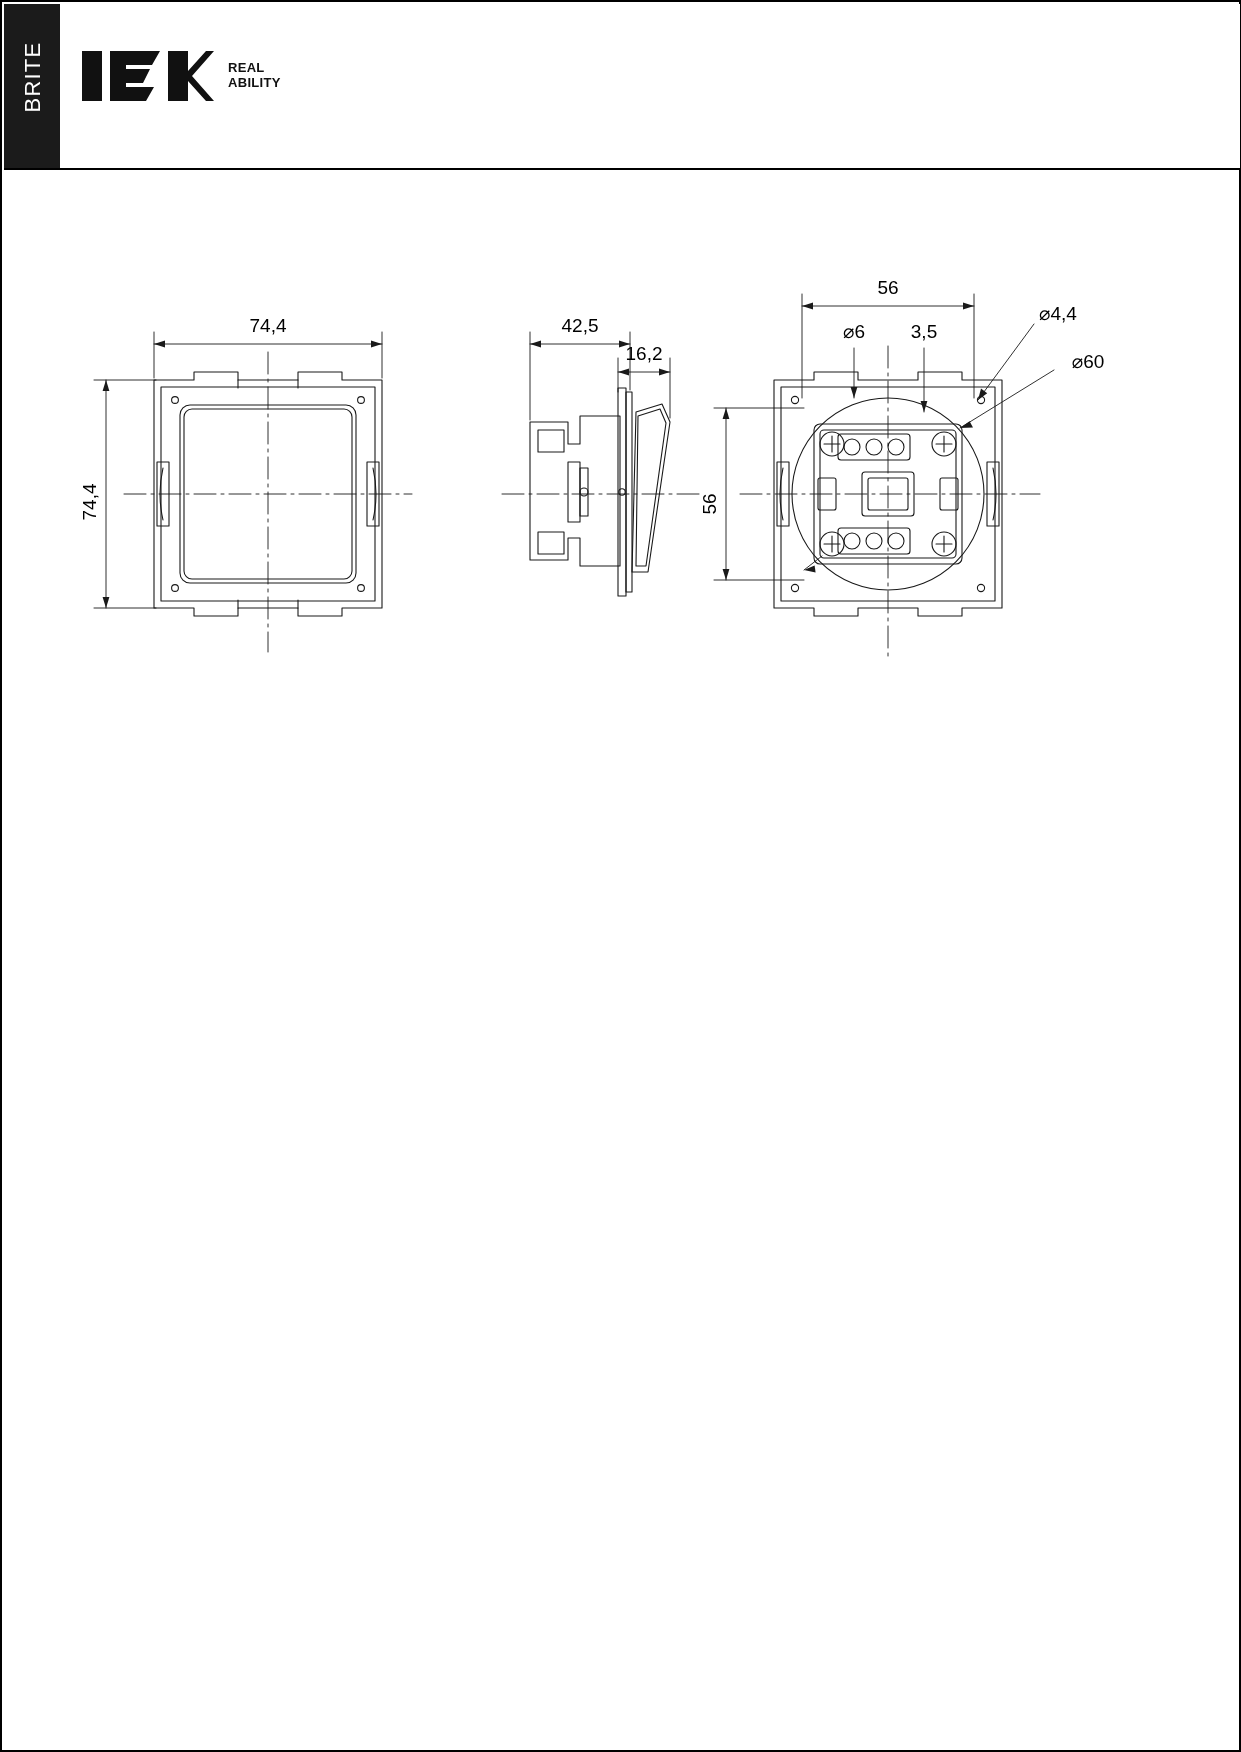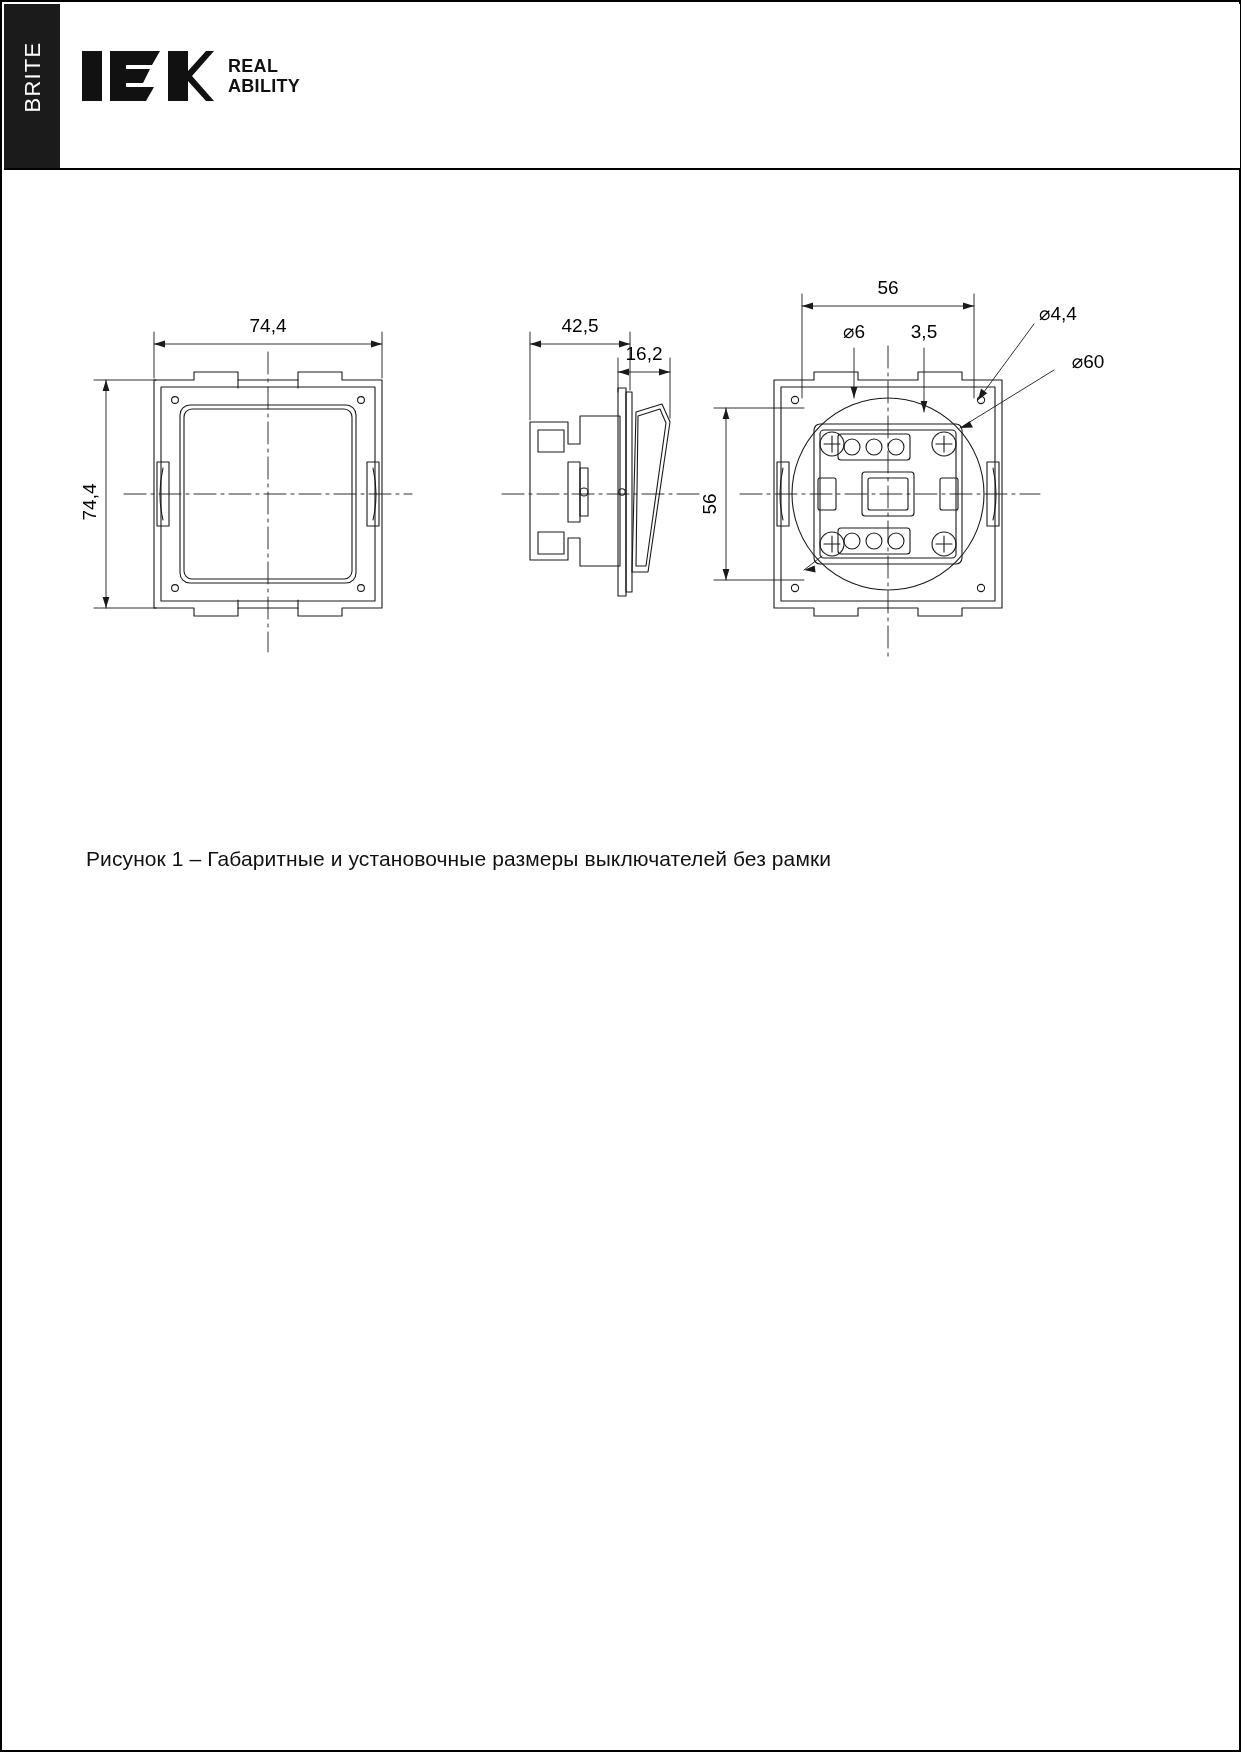--- a/index.html
+++ b/index.html
@@ -66,21 +66,21 @@
     display: flex;
     align-items: center;
   }
   .logo-mark {
     display: block;
   }
   .logo-slogan {
     margin-left: 14px;
     line-height: 1.12;
     font-weight: bold;
-    font-size: 18px;
+    font-size: 13px;
     letter-spacing: 0.3px;
     color: #111;
     font-family: "Liberation Sans", sans-serif;
   }
 
   
   .drawing {
     position: absolute;
     left: 60px;
     top: 270px;
@@ -321,15 +321,14 @@
         <text x="654" y="232" text-anchor="middle" transform="rotate(-90 654 232)">56</text>
 
         <text x="792" y="66" text-anchor="middle">⌀6</text>
         <text x="862" y="66" text-anchor="middle">3,5</text>
         <text x="996" y="48" text-anchor="middle">⌀4,4</text>
         <text x="1026" y="96" text-anchor="middle">⌀60</text>
       </g>
     </svg>
   </div>
 
-  <div class="caption">Рисунок 1 – Габаритные и установочные размеры выключателей без рамки</div>
 
 </div>
 
 </body></html>

